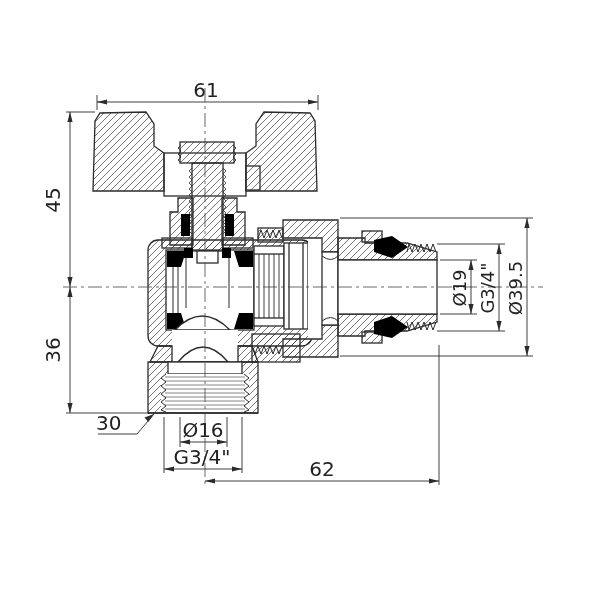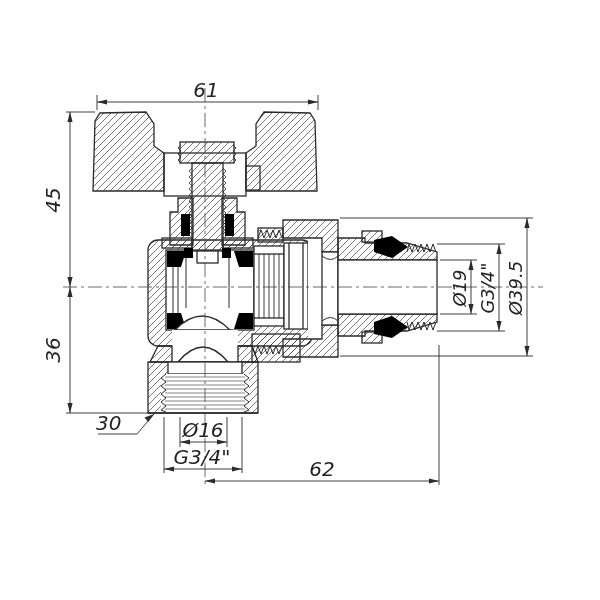--- a/index.html
+++ b/index.html
@@ -1,20 +1,20 @@
 <!DOCTYPE html>
 <html><head>
 <meta charset="utf-8">
 <style>
   html,body{margin:0;padding:0;}
   body{
     width:600px;height:600px;background:#ffffff;overflow:hidden;
     font-family:"DejaVu Sans","Liberation Sans",sans-serif;
   }
-  #stage{width:600px;height:460px;position:relative;font-style:italic;}
+  #stage{width:600px;height:460px;position:relative;}
   svg{display:block;}
   .dimtext{fill:#222222;font-size:20px;font-family:"DejaVu Sans","Liberation Sans",sans-serif;}
   .dimtext-sm{fill:#222222;font-size:18px;font-family:"DejaVu Sans","Liberation Sans",sans-serif;}
 </style>
 </head>
 <body>
 
 <div id="stage">
 <svg width="600" height="600" viewBox="0 0 600 600">
   <defs>

